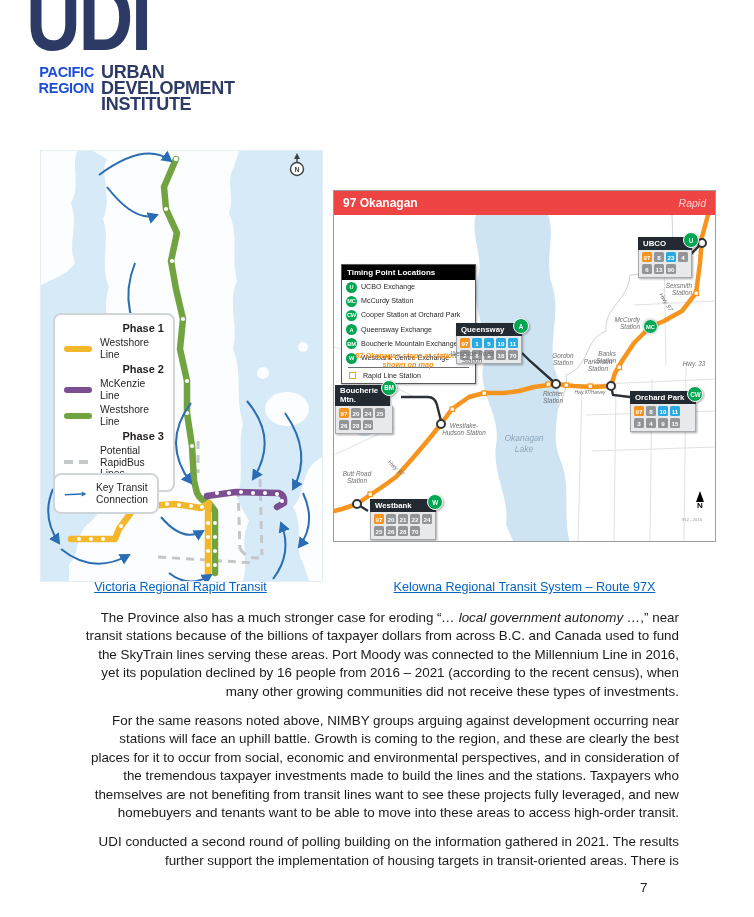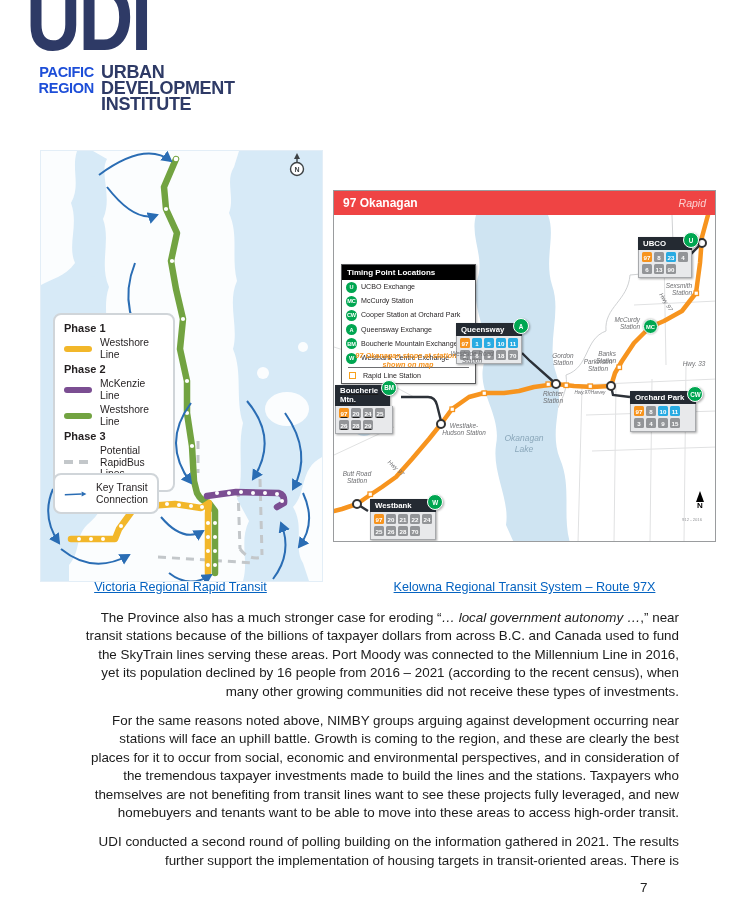--- a/index.html
+++ b/index.html
@@ -22,21 +22,21 @@
   .kel-map{position:absolute;left:333px;top:190px;width:383px;height:352px;border:1px solid #9a9c9e;
            box-sizing:border-box;background:#fff;overflow:hidden;}
   .kel-header{position:absolute;left:0;top:0;width:100%;height:24px;background:#ef4444;display:flex;
               align-items:center;justify-content:space-between;box-sizing:border-box;padding:0 9px;}
   .kel-route-name{color:#fff;font-weight:bold;font-size:12px;}
   .kel-service{color:rgba(255,255,255,0.75);font-style:italic;font-size:10.5px;}
   .kel-body{position:absolute;left:0;top:24px;width:383px;height:328px;}
 
   
   .vleg{position:absolute;background:#fff;border:2px solid #d0d5d9;border-radius:8px;padding:7px 9px;box-sizing:border-box;}
-  .vl-title{font-size:11px;font-weight:bold;color:#231f20;margin:3px 0 2px 0;}
+  .vl-title{font-size:11px;font-weight:bold;color:#231f20;margin:3px 0 2px 0;text-align:right;}
   .vl-row{display:flex;align-items:center;gap:8px;margin:3px 0;}
   .vl-label{font-size:10.3px;color:#231f20;line-height:11.5px;}
   .sw{width:28px;height:6px;border-radius:3px;flex:0 0 auto;}
   .sw-y{background:#f2b72a;}
   .sw-p{background:#7b4e92;}
   .sw-g{background:#72a341;}
   .sw-d{height:4px;border-radius:0;background:repeating-linear-gradient(90deg,#c3c7ca 0 9px,transparent 9px 15px);}
 
   
   .tleg{position:absolute;left:7px;top:8px;width:133px;background:#fff;border:1px solid #58595b;
@@ -384,21 +384,21 @@
             </div>
           <div class="rbrow">
               <span class="rb rb-g">3</span>
               <span class="rb rb-g">4</span>
               <span class="rb rb-g">9</span>
               <span class="rb rb-g">15</span>
             </div>
           </div>
       </div>
 
-      <div class="co" style="left:1px;top:170px;width:64px;text-decoration:underline;">
+      <div class="co" style="left:1px;top:170px;width:64px;">
         <div class="co-hd wrap" style="width:38px;"><span>Boucherie Mtn.</span>
           <span class="co-bdg">BM</span></div>
         <div class="co-body" style="width:50px;">
             <div class="rbrow">
               <span class="rb rb-o">97</span>
               <span class="rb rb-g">20</span>
               <span class="rb rb-g">24</span>
               <span class="rb rb-g">25</span>
             </div>
           <div class="rbrow">

